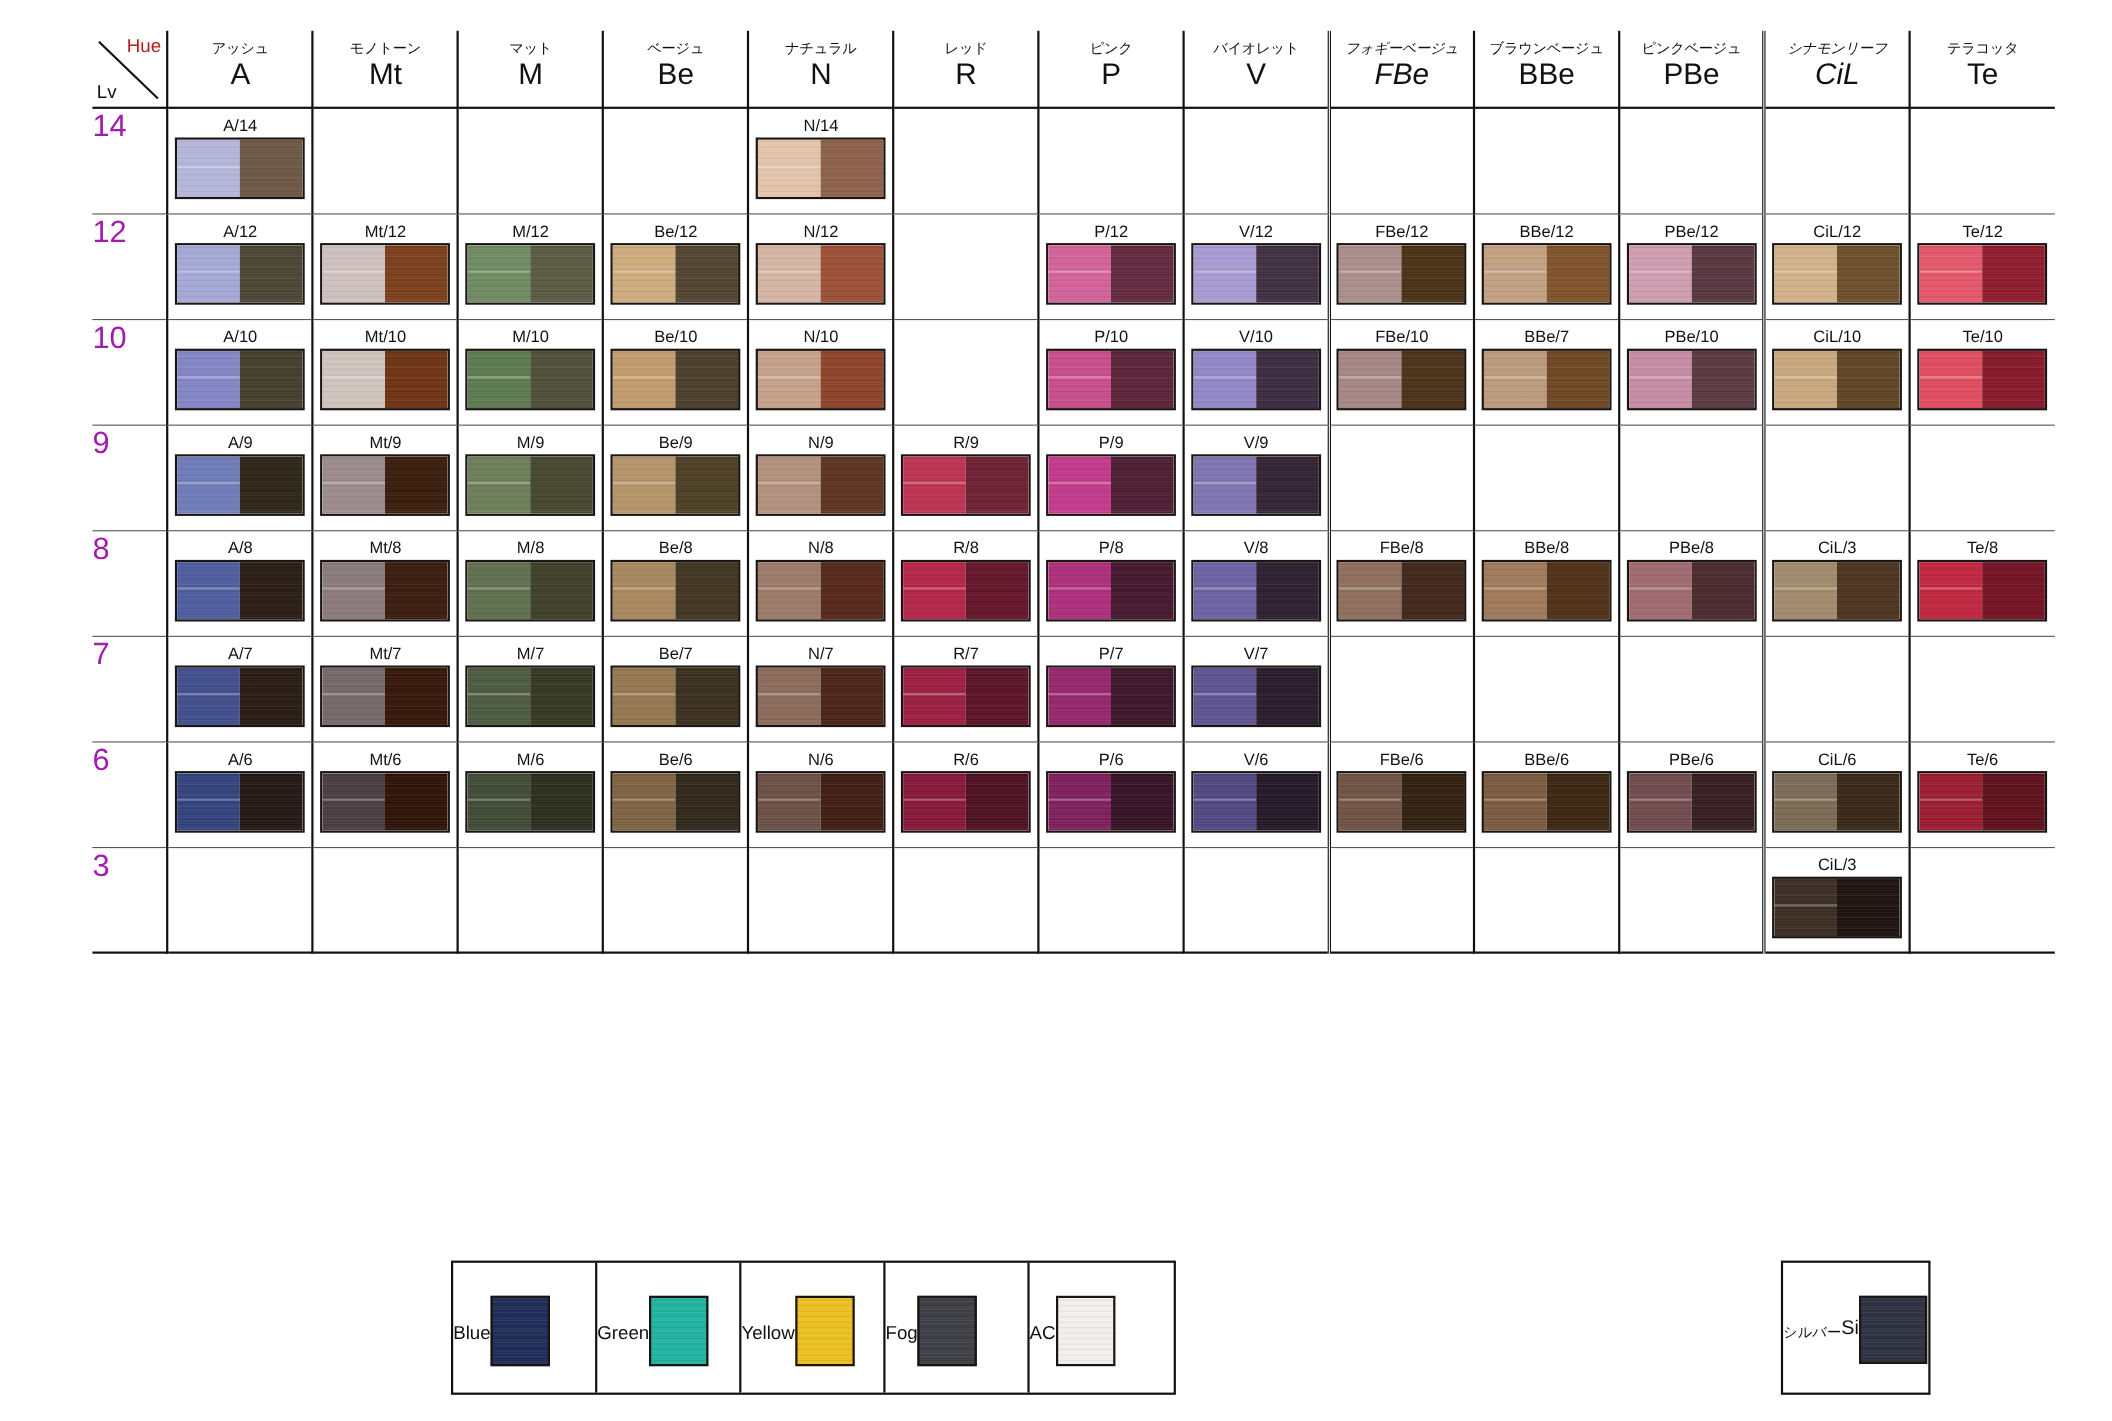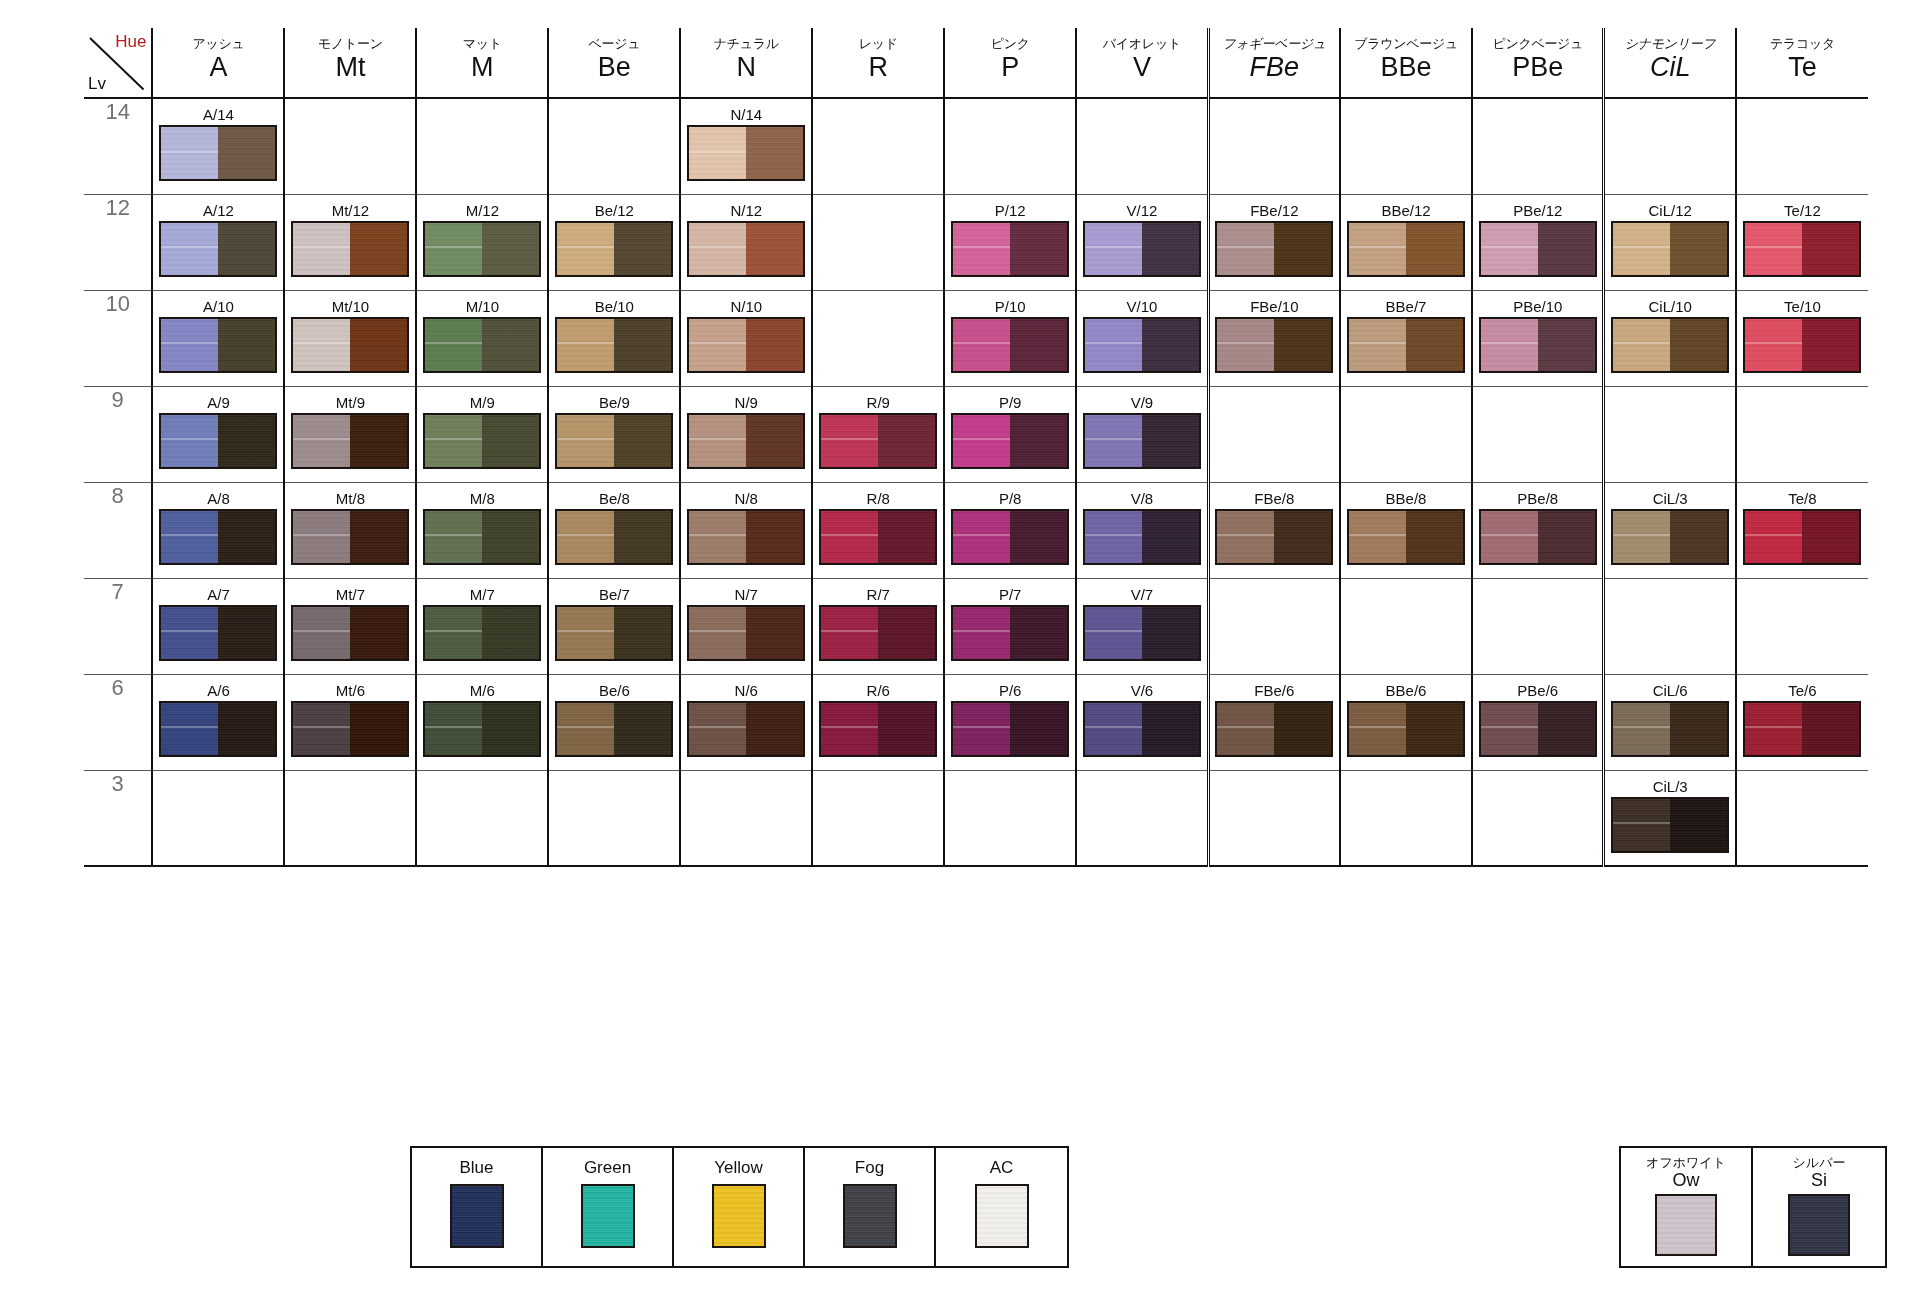--- a/index.html
+++ b/index.html
@@ -75,26 +75,25 @@
     position: absolute; right: 5px; top: 4px;
     font-size: 17px; color: #b91c1c;
   }
   .corner .lbl-lv {
     position: absolute; left: 4px; bottom: 3px;
     font-size: 17px; color: #111;
   }
 
   
   td.lvcell {
-    text-align: center;
     border-right: 2px solid #111;
     border-bottom: 1.5px solid #555;
-    font-size: 22px;
+    font-size: 28px;
     vertical-align: middle;
-    color: #737373;
+    color: #a21caf;
   }
   td.cell {
     border-right: 2px solid #111;
     border-bottom: 1.5px solid #555;
     text-align: center;
     position: relative;
   }
   td.cell.last { border-right: none; }
   td.cell.grp-start { border-left: 3px double #111; }
   tr.lastrow td { border-bottom: 2px solid #111; }
@@ -142,21 +141,21 @@
     left: 410px; top: 1146px;
     border: 2px solid #111;
     display: flex;
     background: #fff;
   }
   .lg-item {
     width: 131px;
     height: 118px;
     border-right: 2px solid #111;
     display: flex;
-    flex-direction: column;
+    flex-direction: row;
     align-items: center;
   }
   .lg-item:last-child { border-right: none; }
   .lg-name {
     font-size: 17px;
     margin-top: 10px;
     color: #111;
   }
   .lg-swatch {
     width: 54px;
@@ -854,24 +853,19 @@
         <div class="lg-swatch" style="background: rgb(61, 61, 68);"></div>
       </div>
       <div class="lg-item">
         <div class="lg-name">AC</div>
         <div class="lg-swatch" style="background: rgb(241, 240, 236);"></div>
       </div>
     </div>
 
   <div id="legend-right">
       <div class="lg-item">
-        <div class="lg-jp">オフホワイト</div>
-        <div class="lg-code">Ow</div>
-        <div class="lg-swatch" style="background: rgb(205, 195, 203);"></div>
-      </div>
-      <div class="lg-item">
         <div class="lg-jp">シルバー</div>
         <div class="lg-code">Si</div>
         <div class="lg-swatch" style="background: rgb(44, 48, 64);"></div>
       </div>
     </div>
 
 </div>
 
 </body></html>

